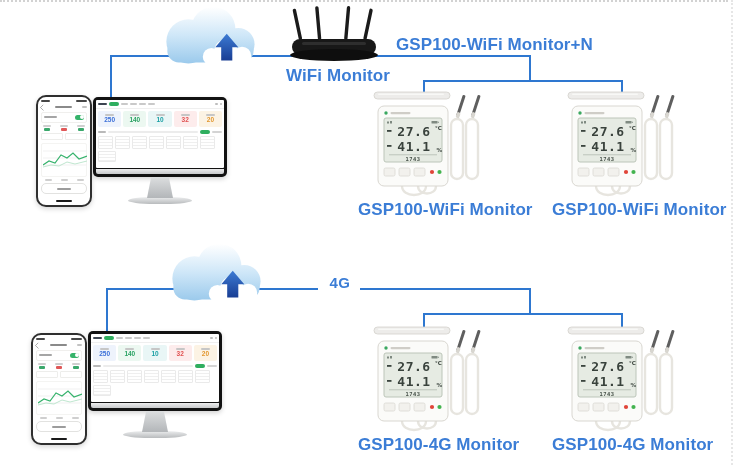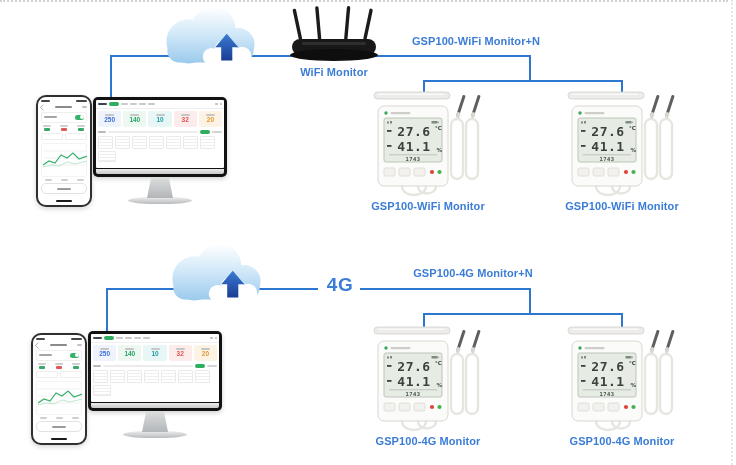--- a/index.html
+++ b/index.html
@@ -9,22 +9,22 @@
   
   .cline{position:absolute;background:#2e77d0;}
   .cline.h{height:2px;} .cline.v{width:2px;}
 
   
   .divider-dotted{position:absolute;left:0;top:224;width:728px;border-top:2px dotted #d2d2d2;}
   .rborder-dotted{position:absolute;left:731px;top:0;height:465px;border-left:2px dotted #e6e6e6;}
 
   
   .net-label,.group-label,.device-label{position:absolute;color:#3b7dd6;font-weight:700;
-       font-size:11px;text-align:center;letter-spacing:.1px;white-space:nowrap;}
-  .big-net{font-size:19px;letter-spacing:.5px;text-align:center;}
+       font-size:17px;text-align:center;letter-spacing:.1px;white-space:nowrap;}
+  .big-net{font-size:15px;letter-spacing:.5px;text-align:center;}
 
   
   .slot{position:absolute;}
 
   
   .device{position:absolute;width:112px;height:130px;}
   .device .device-label{top:112px;left:-14px;width:140px;}
   .lcd-big{font-family:"DejaVu Sans Mono",monospace;font-weight:700;font-size:13px;fill:#39423c;letter-spacing:.5px;}
   .lcd-small{font-family:"DejaVu Sans",sans-serif;font-weight:700;font-size:5.5px;fill:#39423c;}
   .lcd-sub{font-family:"DejaVu Sans Mono",monospace;font-weight:700;font-size:5.5px;fill:#4a544c;letter-spacing:.5px;}
@@ -158,21 +158,20 @@
       <rect x="6" y="34" width="84" height="16" rx="8" fill="#181818"></rect>
       <ellipse cx="48" cy="50" rx="44" ry="6" fill="#0e0e0e"></ellipse>
       <rect x="16" y="37" width="64" height="3" rx="1.5" fill="#2e2e2e"></rect>
     </svg>
   </div>
   <div class="net-label" style="left: 286px; top: 66px; width: 96px; color: rgb(59, 125, 214);">WiFi Monitor</div>
 
   <div class="net-label big-net" style="left: 318px; top: 274px; width: 44px; color: rgb(59, 125, 214);">4G</div>
 
   <div class="group-label" style="left: 396px; top: 35px; width: 160px; color: rgb(59, 125, 214);">GSP100-WiFi Monitor+N</div>
-  <div class="group-label" style="left: 393px; top: 267px; width: 160px; color: rgb(59, 125, 214);">GSP100-4G Monitor+N</div>
 
   <div class="slot" style="left:36px;top:95px;">
   <div class="phone">
     <div class="prow" style="justify-content:space-between;">
       <span class="bar" style="width:9px;height:2px;background:#474747;"></span>
       <span class="bar" style="width:11px;height:2px;background:#474747;"></span>
     </div>
     <div class="prow" style="justify-content:space-between;">
       <span class="bar" style="width:3.5px;height:3.5px;border-left:1.5px solid #9a9a9a;border-bottom:1.5px solid #9a9a9a;transform:rotate(45deg);background:transparent;"></span>
       <span class="bar" style="width:17px;height:2.5px;background:#8a8a8a;"></span>

